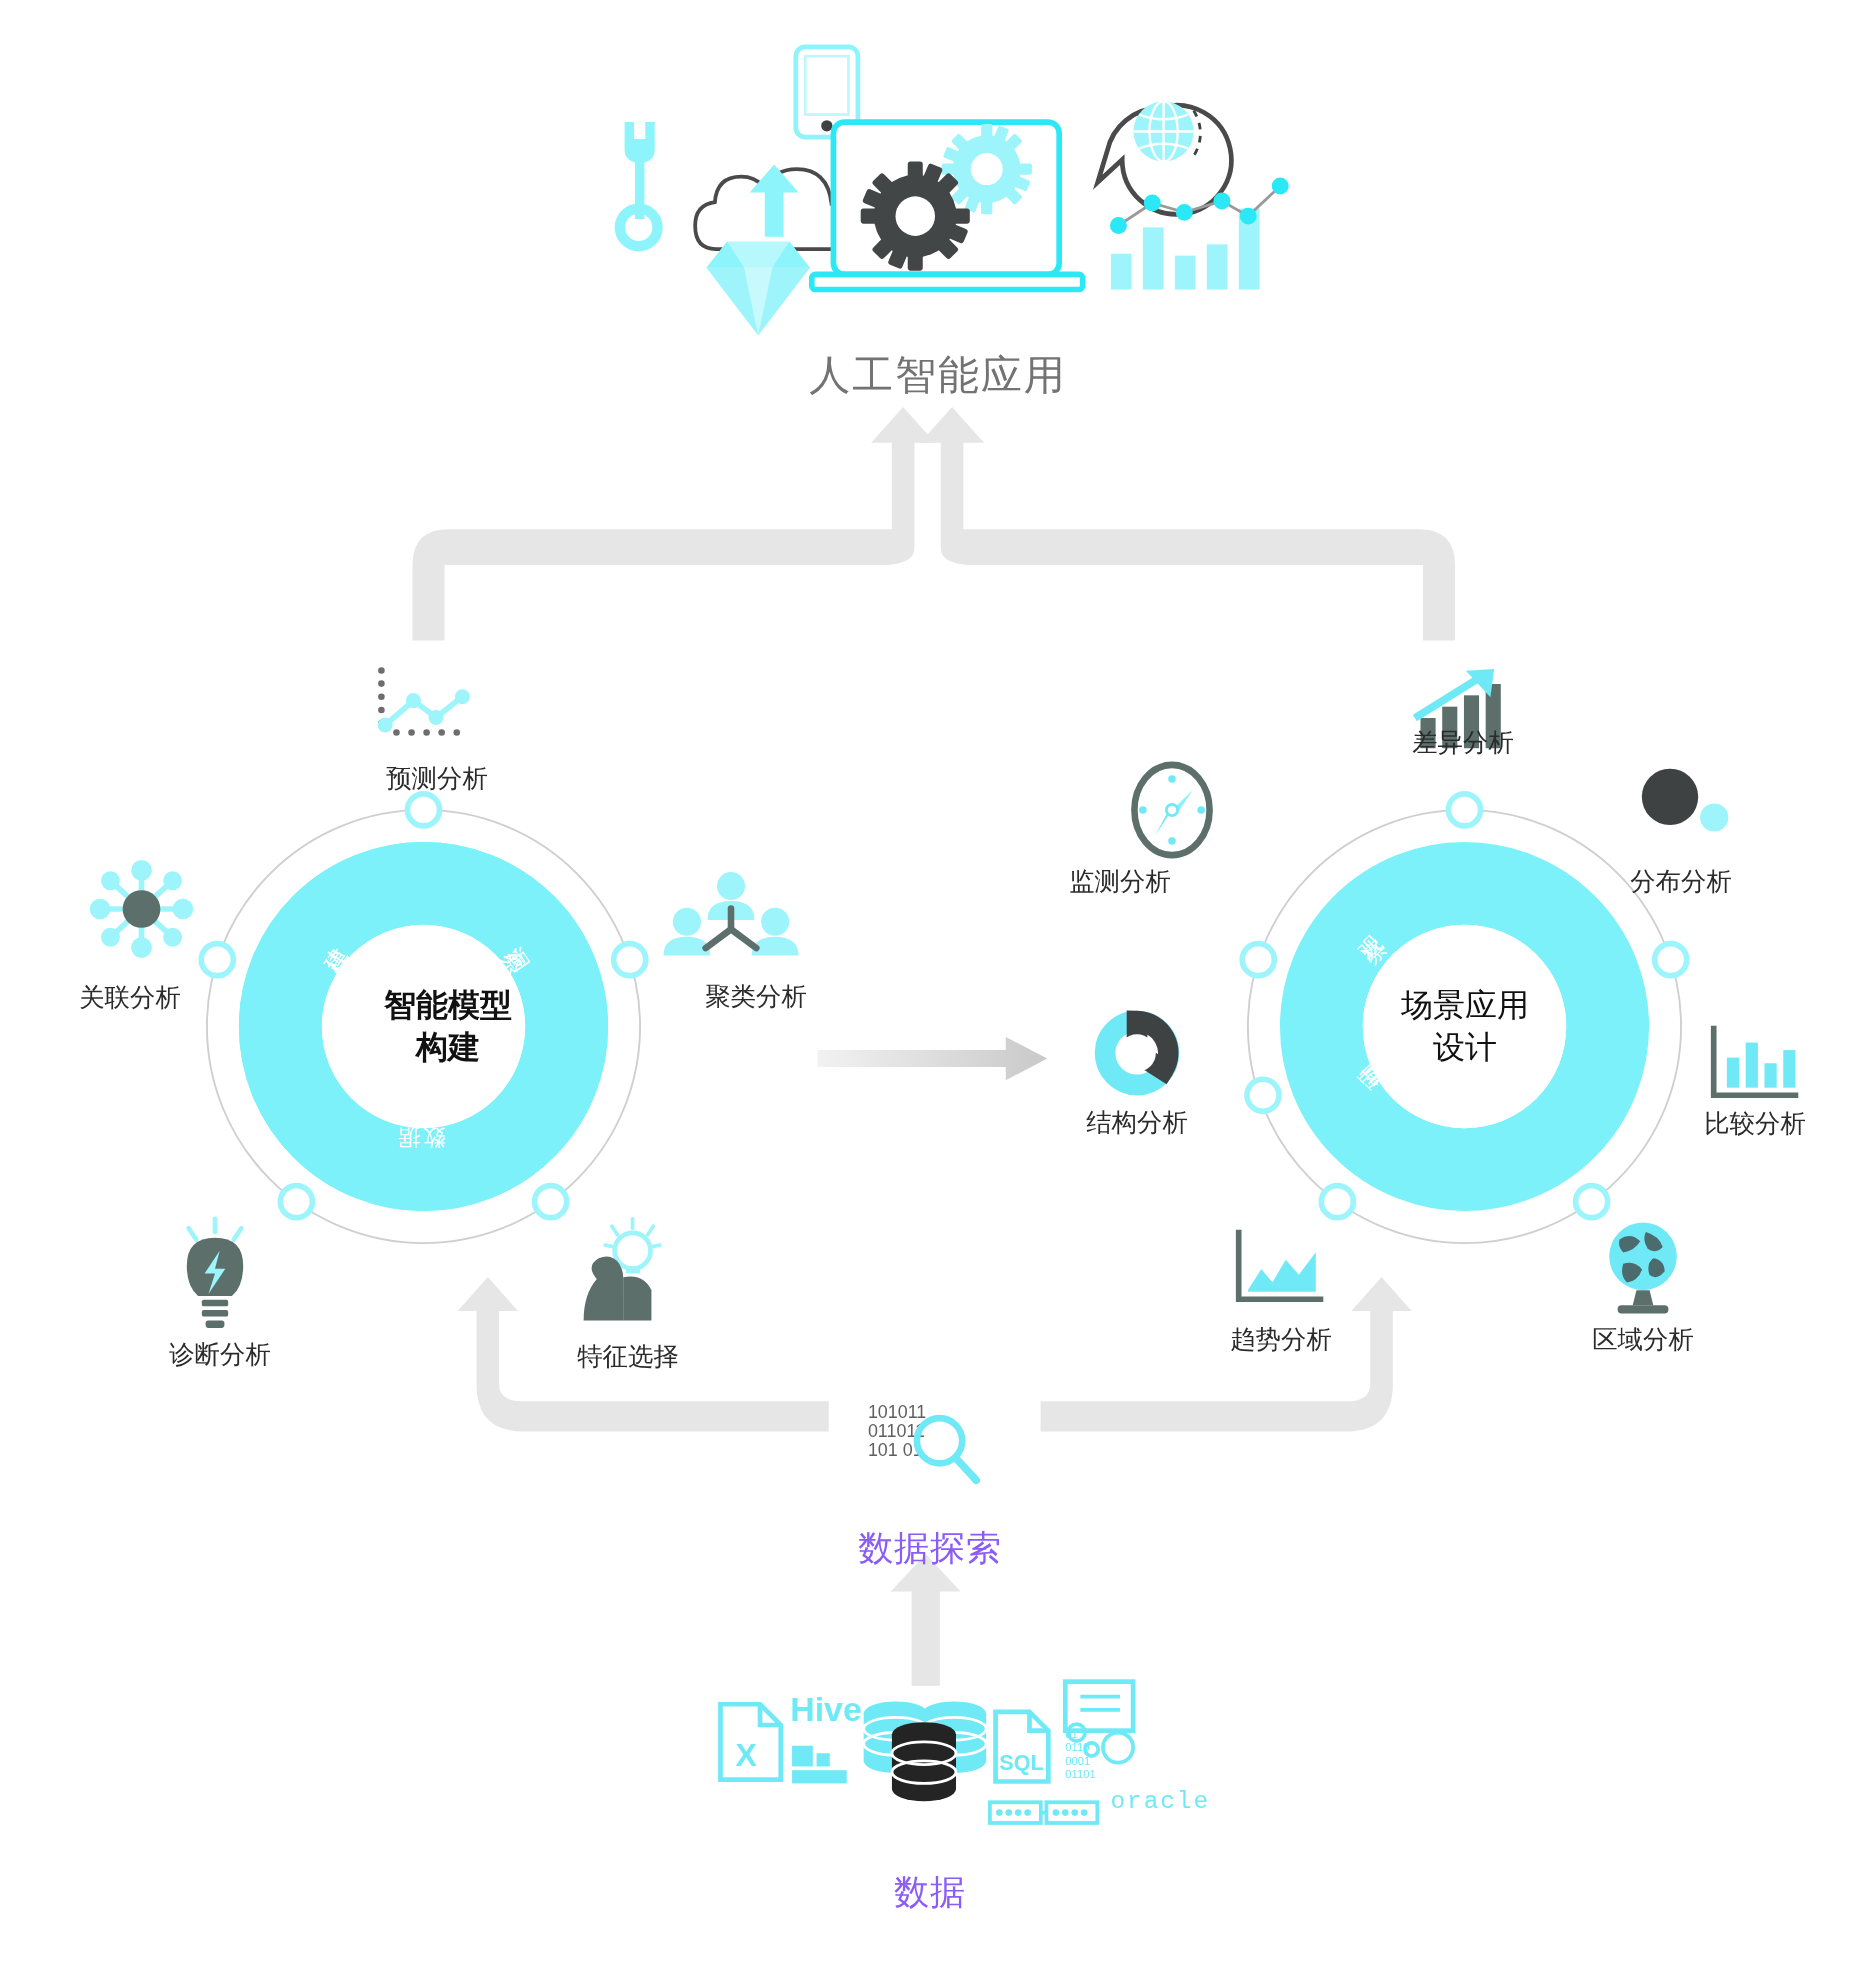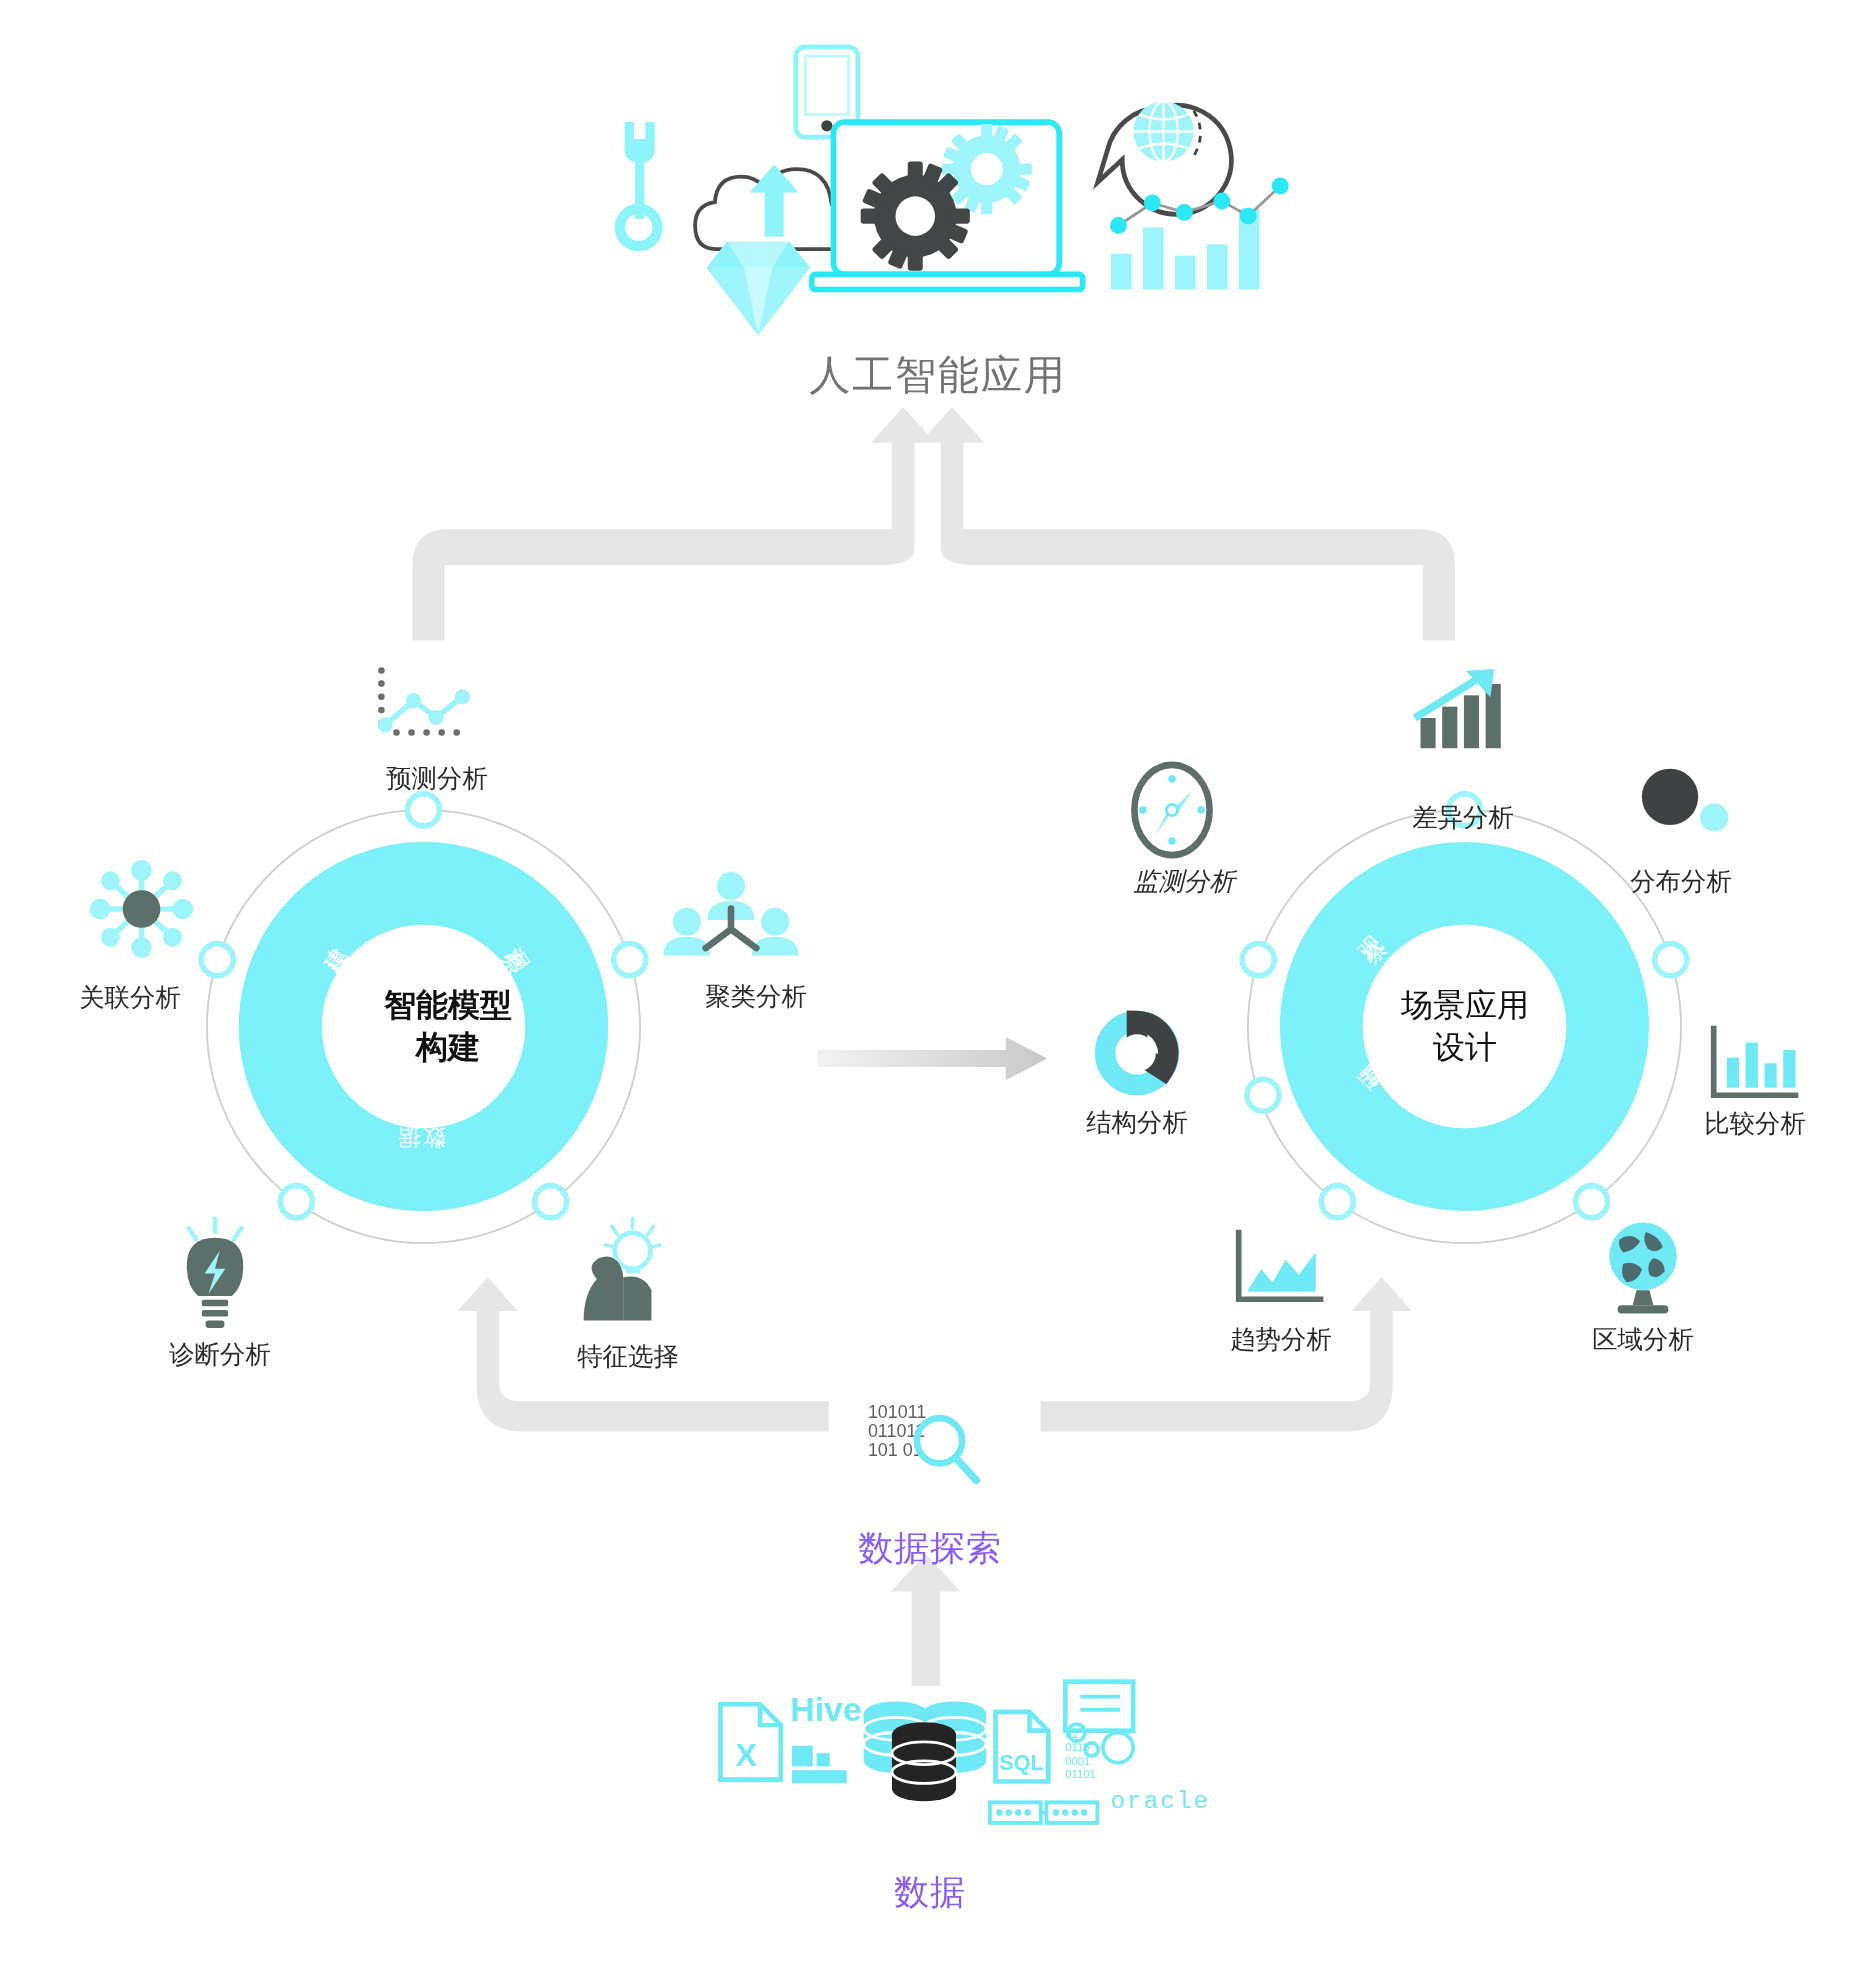--- a/index.html
+++ b/index.html
@@ -386,36 +386,36 @@
   <svg class="abs" style="left:1411px;top:667px;" width="104" height="85" viewBox="0 0 110 90">
     <g fill="#5d6f6b">
       <rect x="10" y="54" width="16" height="32"></rect>
       <rect x="33" y="42" width="16" height="44"></rect>
       <rect x="56" y="30" width="16" height="56"></rect>
       <rect x="79" y="18" width="16" height="68"></rect>
     </g>
     <path d="M4 54 L78 8" stroke="#6fe9f5" stroke-width="8" fill="none"></path>
     <path d="M58 4 L88 2 L84 32 Z" fill="#6fe9f5"></path>
   </svg>
-  <div class="lbl" style="left:1463px;top:802px;text-align:right;">差异分析</div>
+  <div class="lbl" style="left:1463px;top:727px;text-align:right;">差异分析</div>
 
   <svg class="abs" style="left:1125px;top:758px;" width="94" height="104" viewBox="0 0 100 110">
     <ellipse cx="50" cy="55" rx="40" ry="48" fill="none" stroke="#5d6f6b" stroke-width="7"></ellipse>
     <g fill="#6fe9f5">
       <circle cx="50" cy="22" r="4"></circle>
         <circle cx="50" cy="88" r="4"></circle>
       <circle cx="19" cy="55" r="4"></circle>
         <circle cx="81" cy="55" r="4"></circle>
     </g>
     <path d="M72 34 L50 55 L32 82 L50 55 Z" fill="#6fe9f5"></path>
     <path d="M72 34 L56 58 L50 55 Z" fill="#8ef1fa"></path>
     <path d="M32 82 L46 56 L50 55 Z" fill="#6fe9f5"></path>
     <circle cx="50" cy="55" r="6" fill="#ffffff" stroke="#6fe9f5" stroke-width="3"></circle>
   </svg>
-  <div class="lbl" style="left:1184px;top:866px;font-style:italic;">监测分析</div>
+  <div class="lbl" style="left:1120px;top:866px;">监测分析</div>
 
   <svg class="abs" style="left:1634px;top:763px;" width="104" height="94" viewBox="0 0 110 100">
     <circle cx="38" cy="36" r="30" fill="#3f4243"></circle>
     <circle cx="85" cy="58" r="15" fill="#9df5fb"></circle>
   </svg>
   <div class="lbl" style="left:1681px;top:866px;text-align:right;">分布分析</div>
 
   <svg class="abs" style="left:1088px;top:1006px;" width="99" height="94" viewBox="0 0 105 100">
     <circle cx="52" cy="50" r="34" fill="none" stroke="#6fe9f5" stroke-width="22"></circle>
     <path d="M52 16 A34 34 0 0 1 80 68 L52 50 Z" fill="none" stroke="#3f4243" stroke-width="22"></path>

